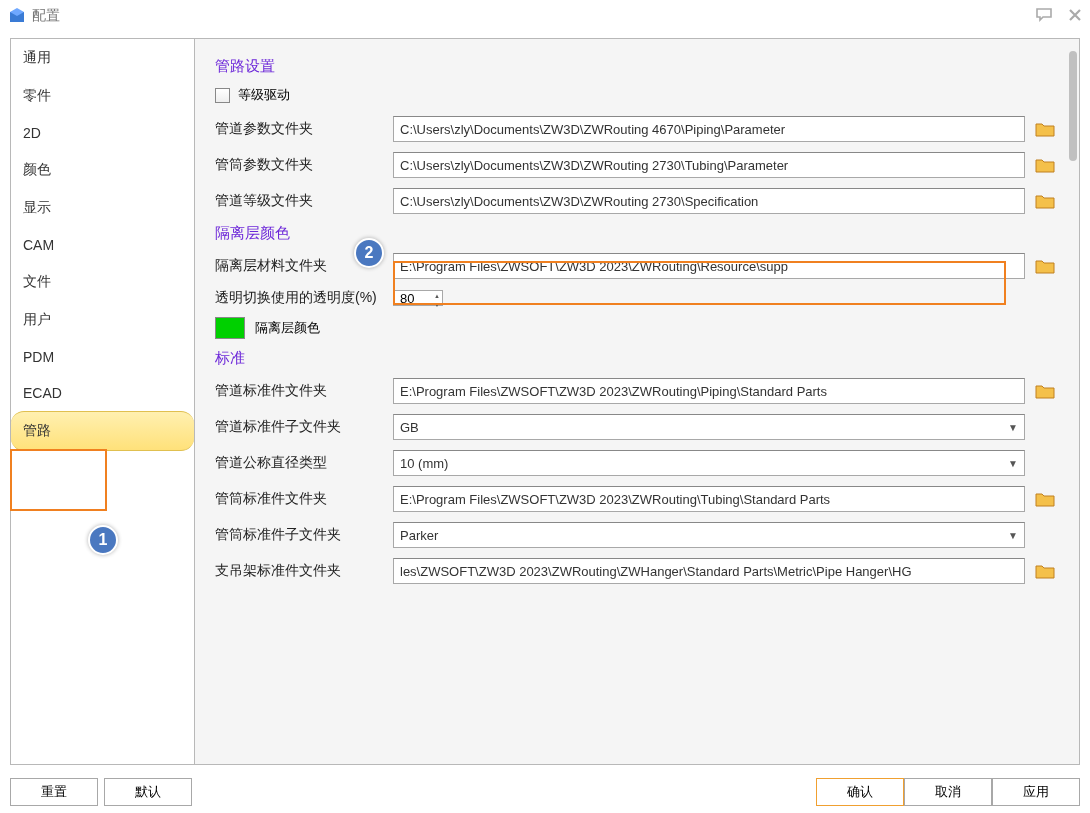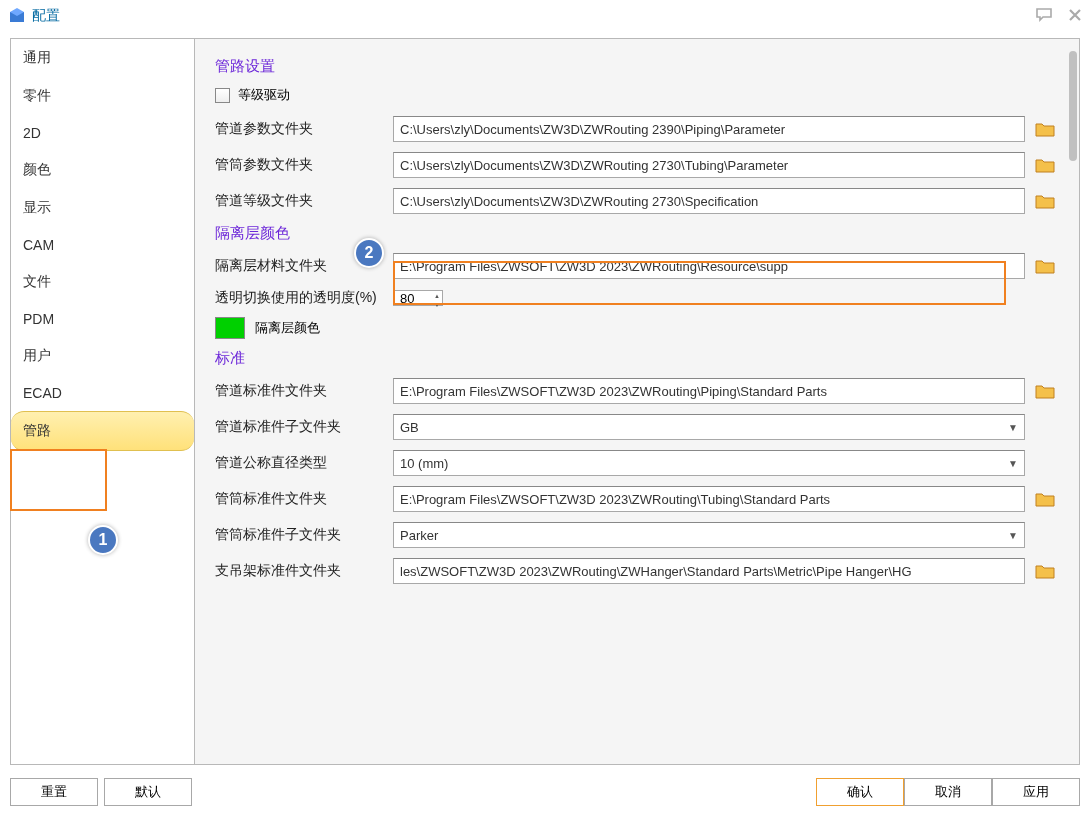--- a/index.html
+++ b/index.html
@@ -18,21 +18,21 @@
     height: 100%;
     display: flex;
     flex-direction: column;
   }
   .titlebar {
     height: 32px;
     display: flex;
     align-items: center;
     padding: 0 8px;
     font-size: 14px;
-    color: #0369a1;
+    color: #737373;
   }
   .titlebar-icon {
     width: 18px;
     height: 18px;
     margin-right: 6px;
     display: inline-flex;
     align-items: center;
     justify-content: center;
   }
   .titlebar-spacer { flex: 1; }
@@ -250,40 +250,40 @@
 
   <div class="main-area">
     <div class="sidebar">
       <div class="sidebar-item"><span>通用</span></div>
       <div class="sidebar-item"><span>零件</span></div>
       <div class="sidebar-item"><span>2D</span></div>
       <div class="sidebar-item"><span>颜色</span></div>
       <div class="sidebar-item"><span>显示</span></div>
       <div class="sidebar-item"><span>CAM</span></div>
       <div class="sidebar-item"><span>文件</span></div>
+      <div class="sidebar-item"><span>用户</span></div>
       <div class="sidebar-item"><span>PDM</span></div>
-      <div class="sidebar-item"><span>用户</span></div>
       <div class="sidebar-item"><span>ECAD</span></div>
       <div class="sidebar-item selected"><span>管路</span></div>
     </div>
 
     <div class="content">
       <div class="scrollbar-fake"></div>
 
       <div class="section-title">管路设置</div>
 
       <div class="checkbox-row">
         <div class="checkbox"></div>
         <span>等级驱动</span>
       </div>
 
       <div class="row">
         <div class="row-label">管道参数文件夹</div>
         <div class="row-input">
-            <span>C:\Users\zly\Documents\ZW3D\ZWRouting 2390\Piping\Parameter</span>
+            <span>C:\Users\zly\Documents\ZW3D\ZWRouting 4670\Piping\Parameter</span>
           </div>
         <span class="folder-icon">
             <svg viewBox="0 0 20 16">
               <path d="M1 3 h6 l2 2 h10 v10 h-18 z" fill="#f4c04a" stroke="#c08020"></path>
             </svg>
           </span>
       </div>
       <div class="row">
         <div class="row-label">管筒参数文件夹</div>
         <div class="row-input">

